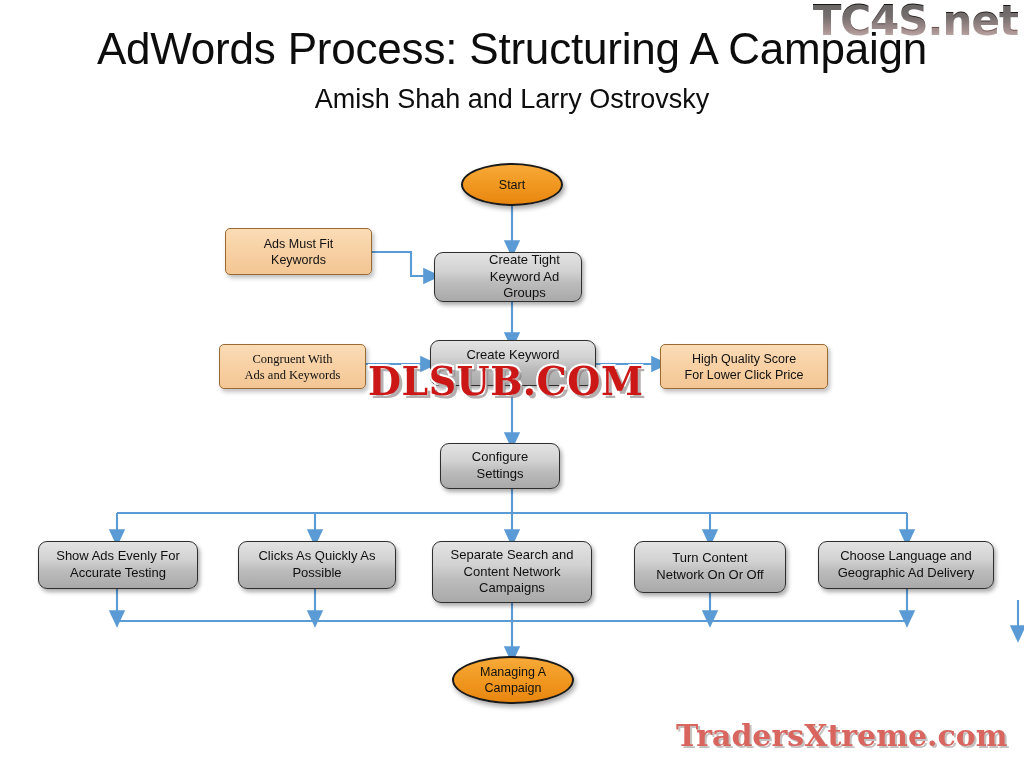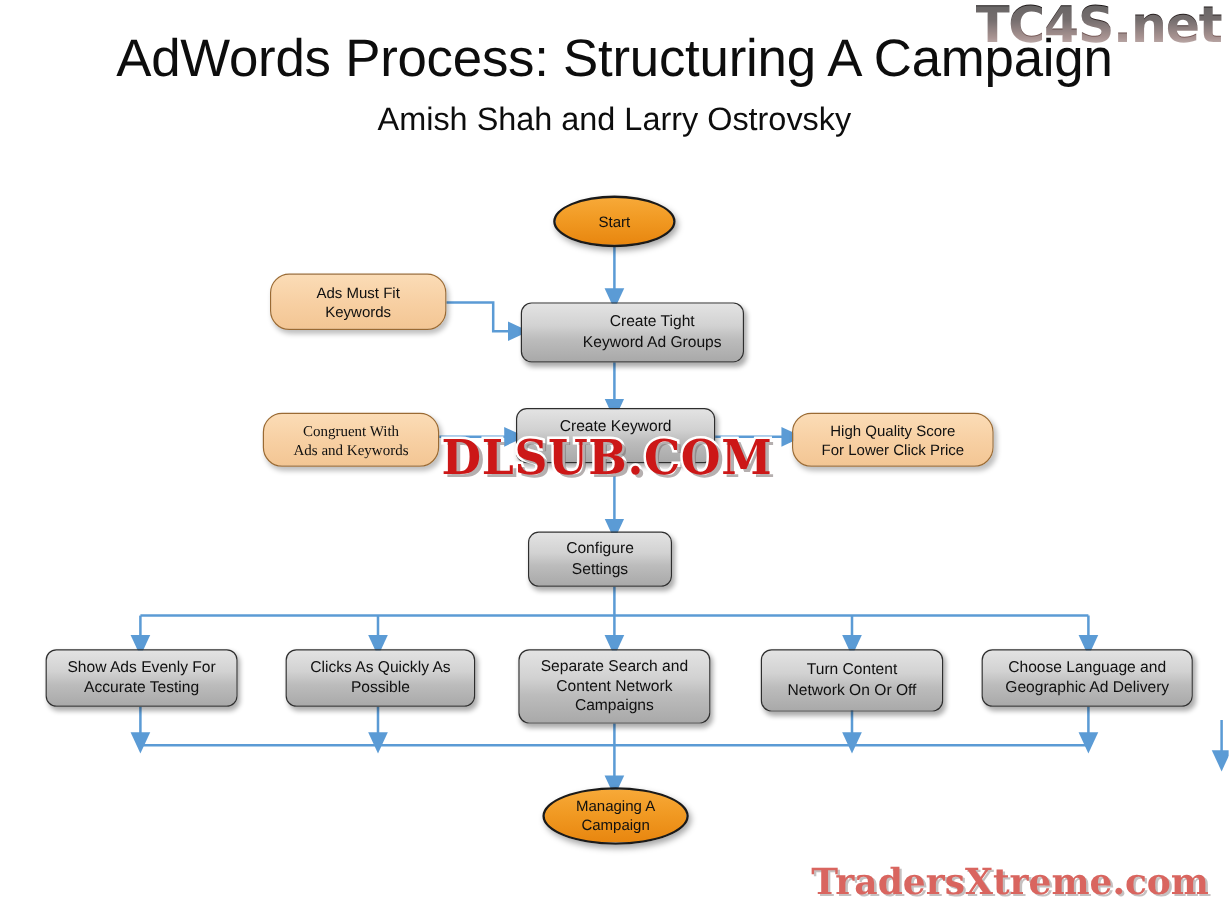--- a/index.html
+++ b/index.html
@@ -76,21 +76,21 @@
 
   .box{
     border-radius:9px;
     border:1.6px solid #2e2e2e;
     background:linear-gradient(180deg,#e3e3e3 0%,#d2d2d2 38%,#bcbcbc 62%,#a9a9a9 100%);
     box-shadow:2px 3px 4px rgba(0,0,0,.33);
     padding:3px 6px;
   }
 
   .note{
-    border-radius:16px;
+    border-radius:5px;
     border:1.4px solid #9a6a33;
     background:linear-gradient(180deg,#fbdcb6 0%,#f7cfa2 55%,#f3c694 100%);
     box-shadow:2px 3px 4px rgba(0,0,0,.25);
     padding:3px 6px;
     font-size:12.5px;
   }
 
   .ellipse{
     border-radius:50%;
     border:2px solid #1a1a1a;
@@ -156,21 +156,21 @@
     <span>Start</span>
   </div>
 
   <div class="node note" style="left:225px;top:228px;width:147px;height:47px;">
     <span>
       <span>Ads Must Fit</span><br>
       <span>Keywords</span>
     </span>
   </div>
 
-  <div class="node box" style="left:434px;top:252px;width:186px;height:50px;padding-left:39px;">
+  <div class="node box" style="left:434px;top:252px;width:148px;height:50px;padding-left:39px;">
     <span>
       <span>Create Tight</span><br>
       <span>Keyword Ad Groups</span>
     </span>
   </div>
 
   <div class="node note" style="left:219px;top:344px;width:147px;height:45px;font-family:Liberation Serif, serif;">
     <span>
       <span>Congruent With</span><br>
       <span>Ads and Keywords</span>

